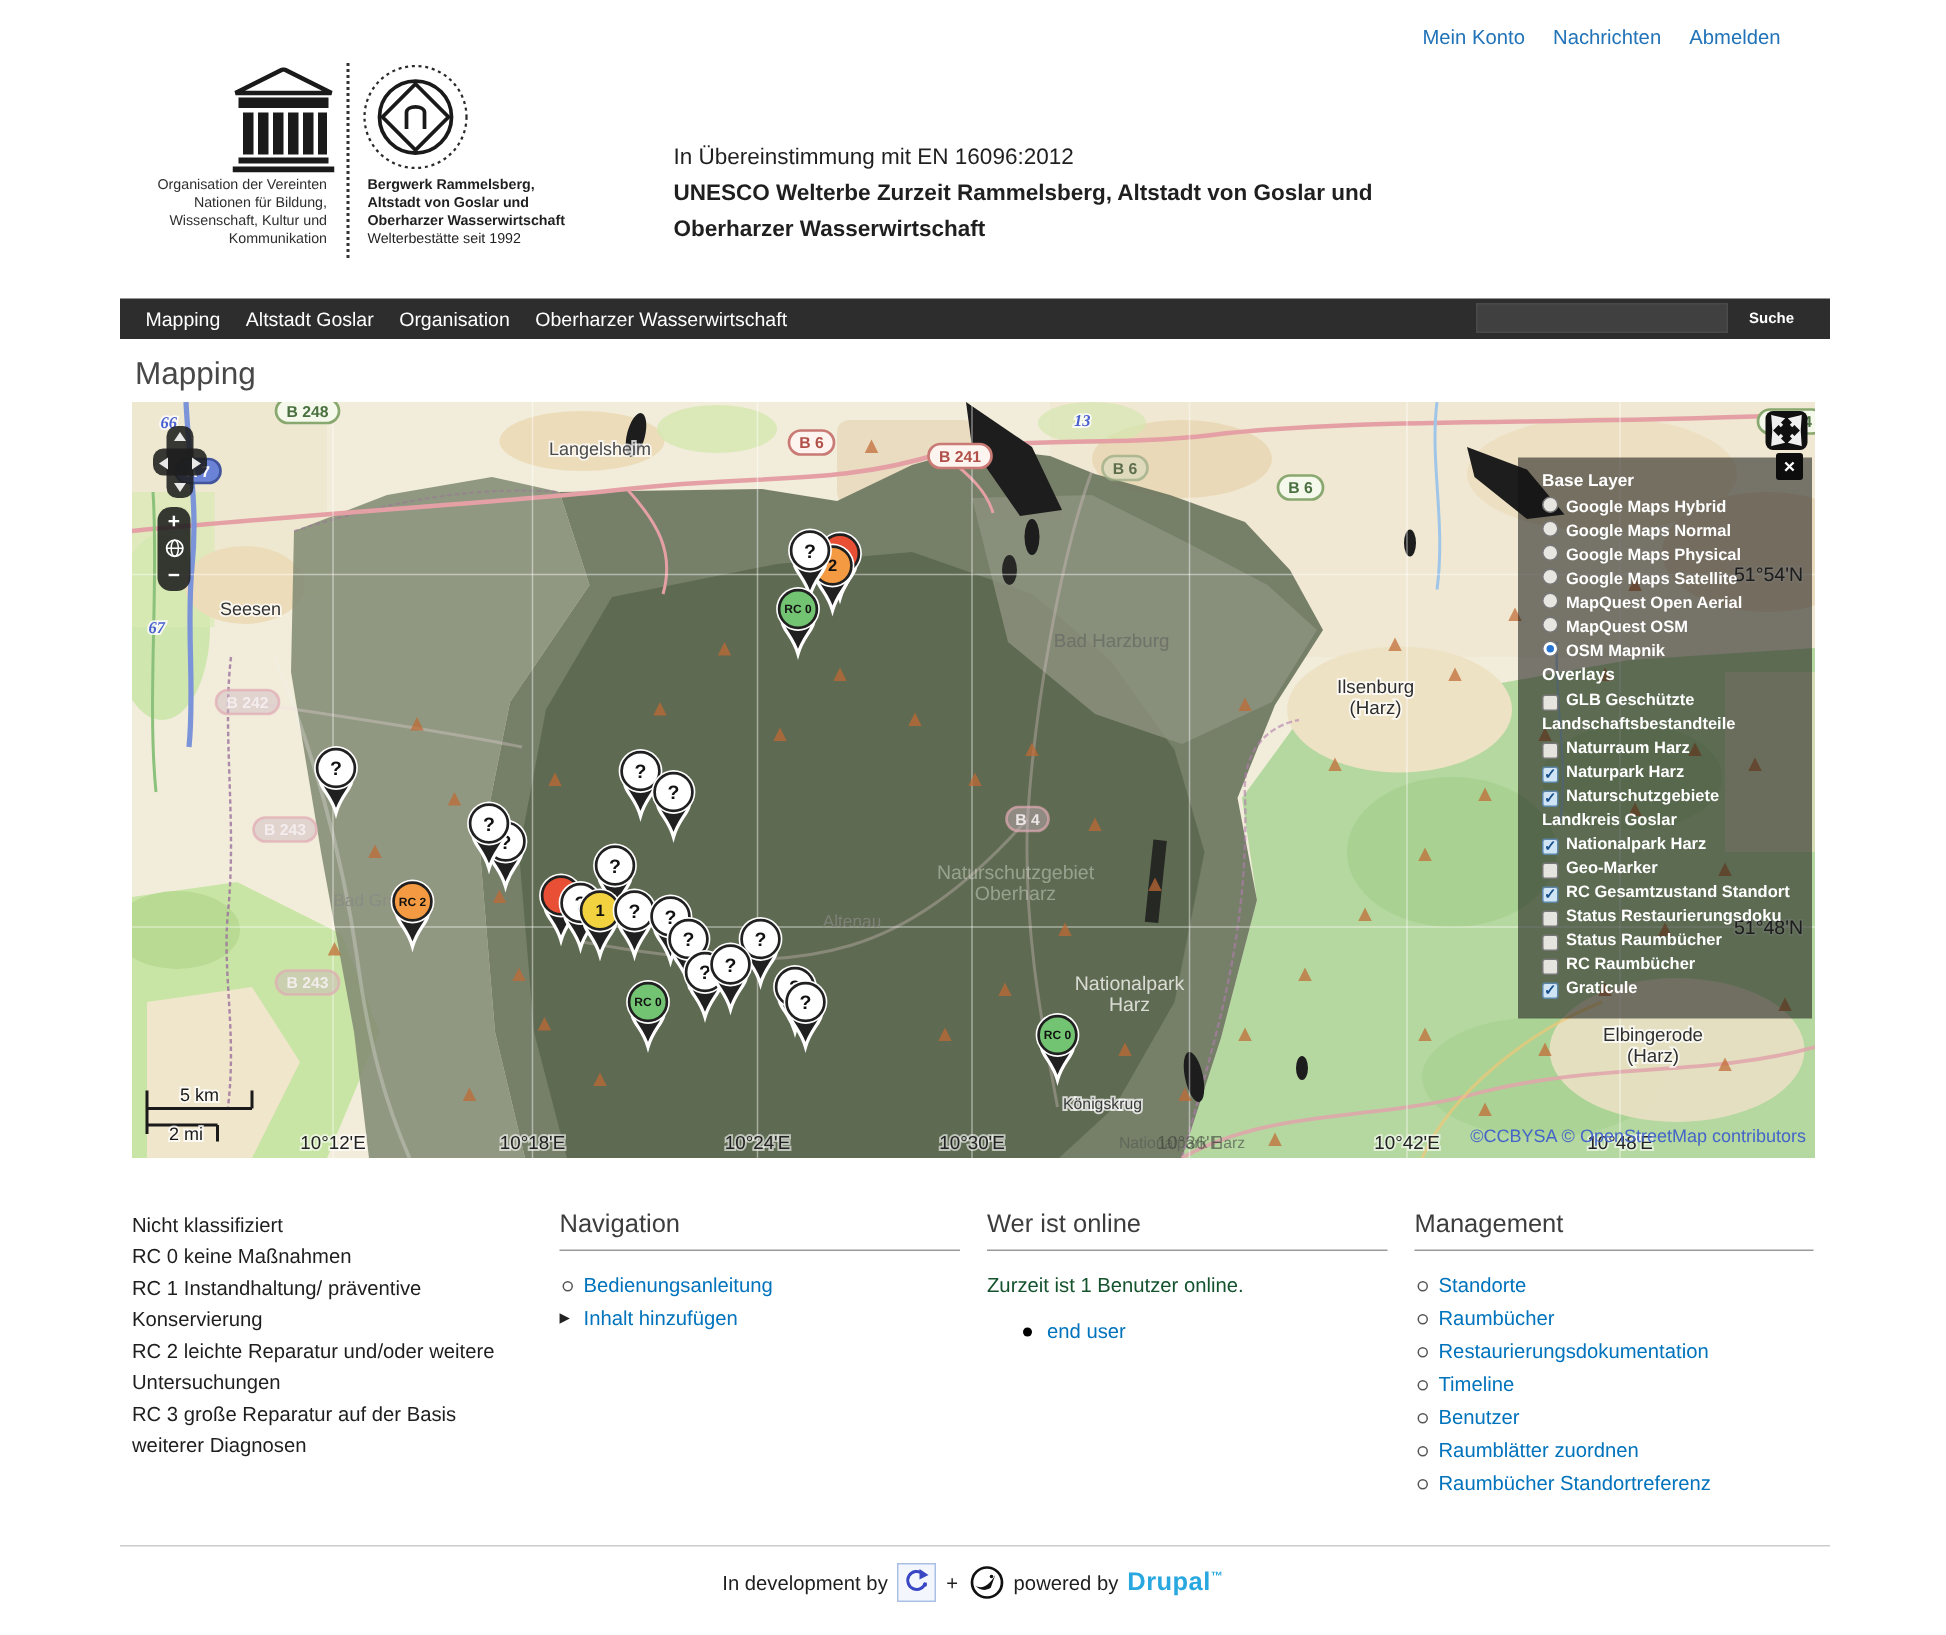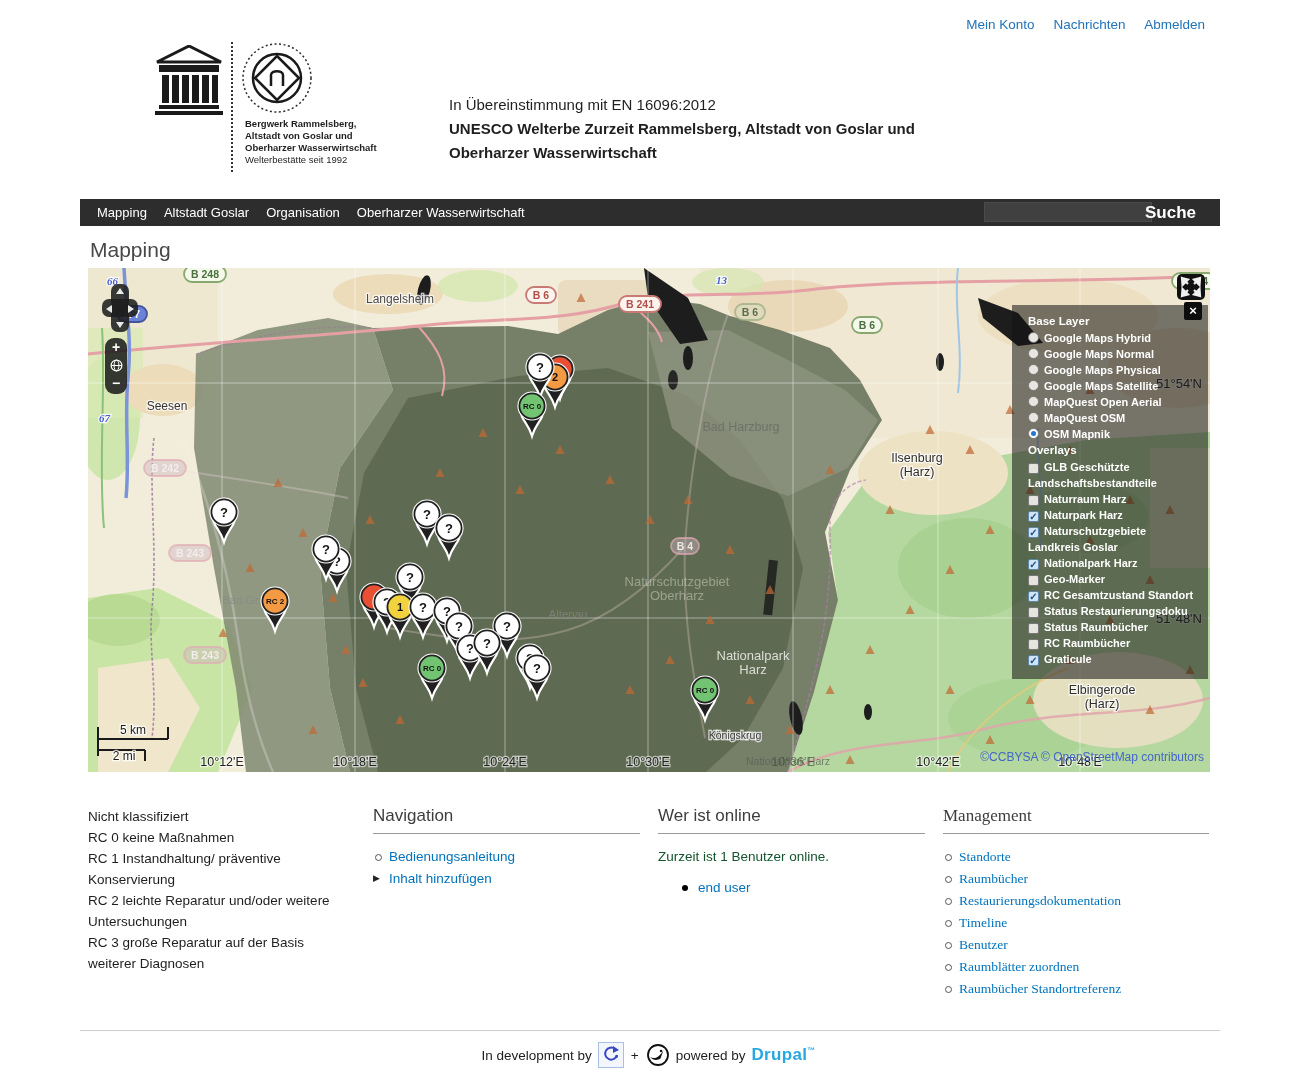--- a/index.html
+++ b/index.html
@@ -1,20 +1,20 @@
 <!DOCTYPE html>
 <html><head>
 <meta charset="utf-8">
 <style>
   html,body{margin:0;padding:0;background:#fff;}
   .page{position:relative;width:1297px;height:1090px;background:#fff;overflow:hidden;
         font-family:"Liberation Sans",sans-serif;color:#222;}
   a{text-decoration:none;}
   
-  .userlinks{position:absolute;top:17px;right:92px;font-size:13.5px;}
+  .userlinks{position:absolute;top:17px;right:110px;font-size:13.5px;}
   .userlinks a{color:#2273b8;margin-left:15px;}
   
   .logo-temple{position:absolute;left:155px;top:45px;}
   .logo-caption1{position:absolute;left:98px;top:118px;width:120px;text-align:right;
                  font-size:9.5px;line-height:12px;color:#2e2e2e;}
   .dotsep{position:absolute;left:231px;top:42px;height:130px;border-left:2px dotted #333;}
   .logo-emblem{position:absolute;left:241px;top:42px;}
   .logo-caption2{position:absolute;left:245px;top:118px;font-size:9.5px;line-height:12px;color:#1f1f1f;}
   .logo-caption2 .b{font-weight:bold;}
   .site-title{position:absolute;left:449px;top:56px;font-size:27px;font-weight:bold;color:#2f2f2f;}
@@ -22,21 +22,21 @@
   .site-b1{position:absolute;left:449px;top:120px;font-size:15px;font-weight:bold;color:#1f1f1f;}
   .site-b2{position:absolute;left:449px;top:144px;font-size:15px;font-weight:bold;color:#1f1f1f;}
   
   .navbar{position:absolute;left:80px;top:199px;width:1140px;height:27px;background:#2d2d2d;}
   .navbar ul{margin:0;padding:0 0 0 17px;list-style:none;display:flex;}
   .navbar li{margin-right:17px;}
   .navbar a{color:#fff;font-size:13px;line-height:27px;display:block;}
   .search-input{position:absolute;right:68px;top:3px;width:168px;height:20px;background:#404040;
                 border:1px solid #4a4a4a;color:#ddd;font-size:12px;padding:0 5px;box-sizing:border-box;}
   .search-btn{position:absolute;right:24px;top:0;height:27px;line-height:27px;background:none;border:none;
-              color:#fff;font-size:17px;font-weight:bold;font-family:inherit;cursor:pointer;padding:0;}
+              color:#fff;font-size:10px;font-weight:bold;font-family:inherit;cursor:pointer;padding:0;}
   .page-title{position:absolute;left:90px;top:238px;font-size:21px;color:#484848;font-weight:normal;margin:0;}
   
   .map{position:absolute;left:88px;top:268px;width:1122px;height:504px;background:#f2edda;overflow:hidden;}
   .map svg.scene{position:absolute;left:0;top:0;}
   .attribution{position:absolute;right:6px;bottom:8px;font-size:12px;color:#4565c8;}
   
   .panctl{position:absolute;left:14px;top:16px;width:36px;height:48px;}
   .pan-v{position:absolute;left:9px;top:0;width:18px;height:48px;background:rgba(30,30,30,.88);border-radius:7px;}
   .pan-h{position:absolute;left:0;top:15px;width:36px;height:18px;background:rgba(30,30,30,.88);border-radius:7px;}
   .tri{position:absolute;width:0;height:0;}
@@ -57,21 +57,21 @@
   .lp-item{display:block;font-weight:bold;font-size:11px;line-height:16px;color:#fff;cursor:pointer;}
   .rad,.chk{display:inline-block;width:11px;height:11px;margin-right:5px;vertical-align:-1px;position:relative;box-sizing:border-box;}
   .rad{border-radius:50%;background:#e8e6e0;border:1px solid #777;}
   .rad.sel{background:#fff;}
   .rad.sel::after{content:"";position:absolute;left:2px;top:2px;width:5px;height:5px;border-radius:50%;background:#2574d4;}
   .chk{border-radius:2px;background:#e6e4de;border:1px solid #777;font-size:10px;line-height:10px;text-align:center;color:transparent;}
   .chk.on{background:#cfe4f4;border-color:#5c85a8;color:#174f8c;}
   
   .cols{position:absolute;left:88px;top:806px;width:1122px;display:flex;}
   .col{width:267px;margin-right:18px;}
-  .col:last-child{margin-right:0;width:266px;font-family:Liberation Serif, serif;}
+  .col:last-child{margin-right:0;width:266px;}
   .col h2{font-size:17px;font-weight:normal;color:#3d3d3d;margin:0 0 12px 0;padding-bottom:7px;border-bottom:1px solid #9a9a9a;}
   .col .lines div{font-size:13.5px;line-height:21px;color:#1e1e1e;}
   .col p{font-size:13.5px;line-height:21px;color:#14532d;margin:0 0 10px 0;}
   .col ul{list-style:none;margin:6px 0 0 0;padding:0;}
   .col li{font-size:13.5px;line-height:21px;margin-bottom:1px;position:relative;padding-left:16px;}
   .col li.indent{padding-left:40px;}
   .col li a{color:#0073bc;}
   .b-circle{position:absolute;left:2px;top:8px;width:5px;height:5px;border:1px solid #555;border-radius:50%;}
   .b-disc{position:absolute;left:24px;top:8px;width:6px;height:6px;background:#000;border-radius:50%;}
   .b-tri{position:absolute;left:0;top:0;font-size:9px;color:#222;}
@@ -102,20 +102,21 @@
       <rect x="7" y="30" width="7" height="28" fill="#1a1a1a"></rect>
       <rect x="17" y="30" width="7" height="28" fill="#1a1a1a"></rect>
       <rect x="27" y="30" width="7" height="28" fill="#1a1a1a"></rect>
       <rect x="37" y="30" width="7" height="28" fill="#1a1a1a"></rect>
       <rect x="47" y="30" width="7" height="28" fill="#1a1a1a"></rect>
       <rect x="57" y="30" width="6" height="28" fill="#1a1a1a"></rect>
       <rect x="4" y="60" width="60" height="4" fill="#1a1a1a"></rect>
       <rect x="0" y="66" width="68" height="4" fill="#1a1a1a"></rect>
     </svg>
   </div>
+  <div class="logo-caption1">Organisation der Vereinten Nationen für Bildung, Wissenschaft, Kultur und Kommunikation</div>
   <div class="dotsep"></div>
   <div class="logo-emblem">
     <svg width="72" height="72" viewBox="0 0 72 72">
       <circle cx="36" cy="36" r="34" fill="none" stroke="#2a2a2a" stroke-width="1.5" stroke-dasharray="2,2.5"></circle>
       <circle cx="36" cy="36" r="24" fill="none" stroke="#1a1a1a" stroke-width="2.5"></circle>
       <path d="M36,14 L58,36 L36,58 L14,36 Z" fill="none" stroke="#1a1a1a" stroke-width="2.5"></path>
       <path d="M30,44 L30,33 C30,28 42,28 42,33 L42,44" fill="none" stroke="#1a1a1a" stroke-width="2.5"></path>
     </svg>
   </div>
   <div class="logo-caption2">

